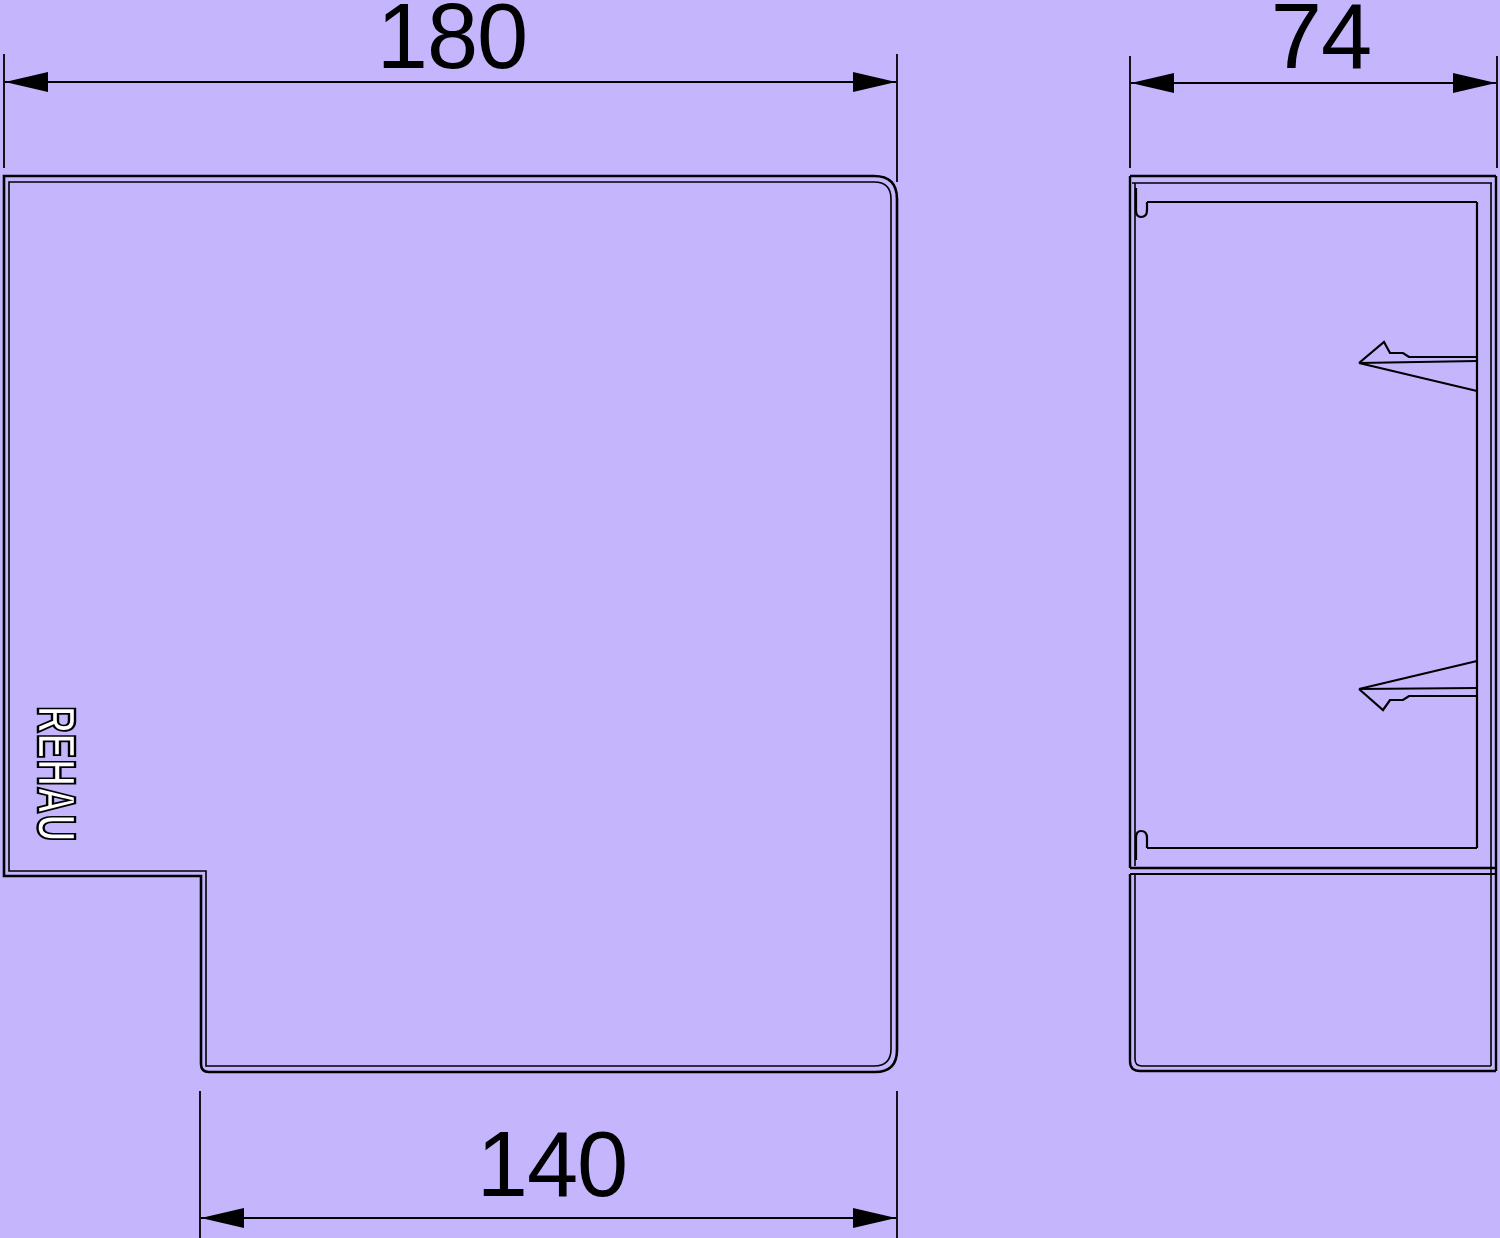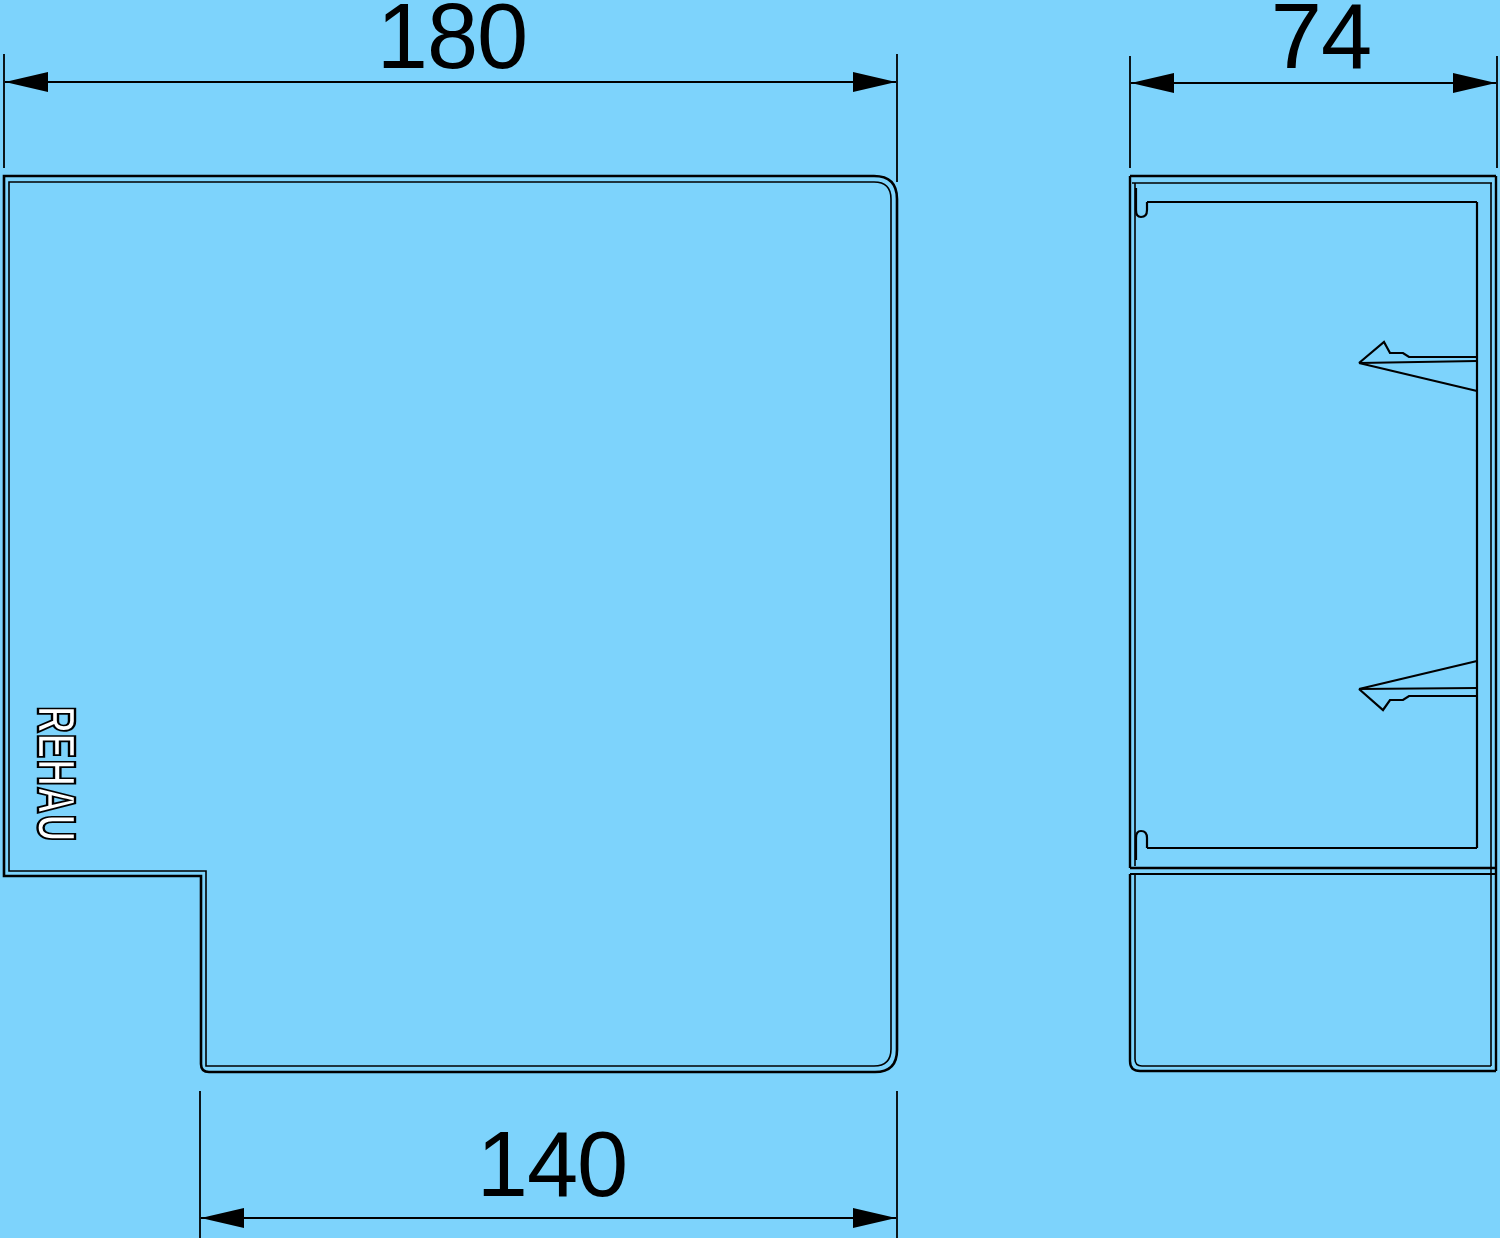--- a/index.html
+++ b/index.html
@@ -8,21 +8,21 @@
     background: #ffffff;
     width: 1500px;
     height: 1238px;
     overflow: hidden;
     font-family: "Liberation Sans", sans-serif;
   }
   .canvas-wrap {
     position: relative;
     width: 1500px;
     height: 1238px;
-    background: #7dd3fc;
+    background: #c4b5fd;
   }
   svg { display: block; }
   text.dim-text {
     font-family: "Liberation Sans", sans-serif;
     font-size: 92px;
     fill: #000000;
     letter-spacing: -1px;
   }
   text.logo-text {
     font-family: "Liberation Sans", sans-serif;

